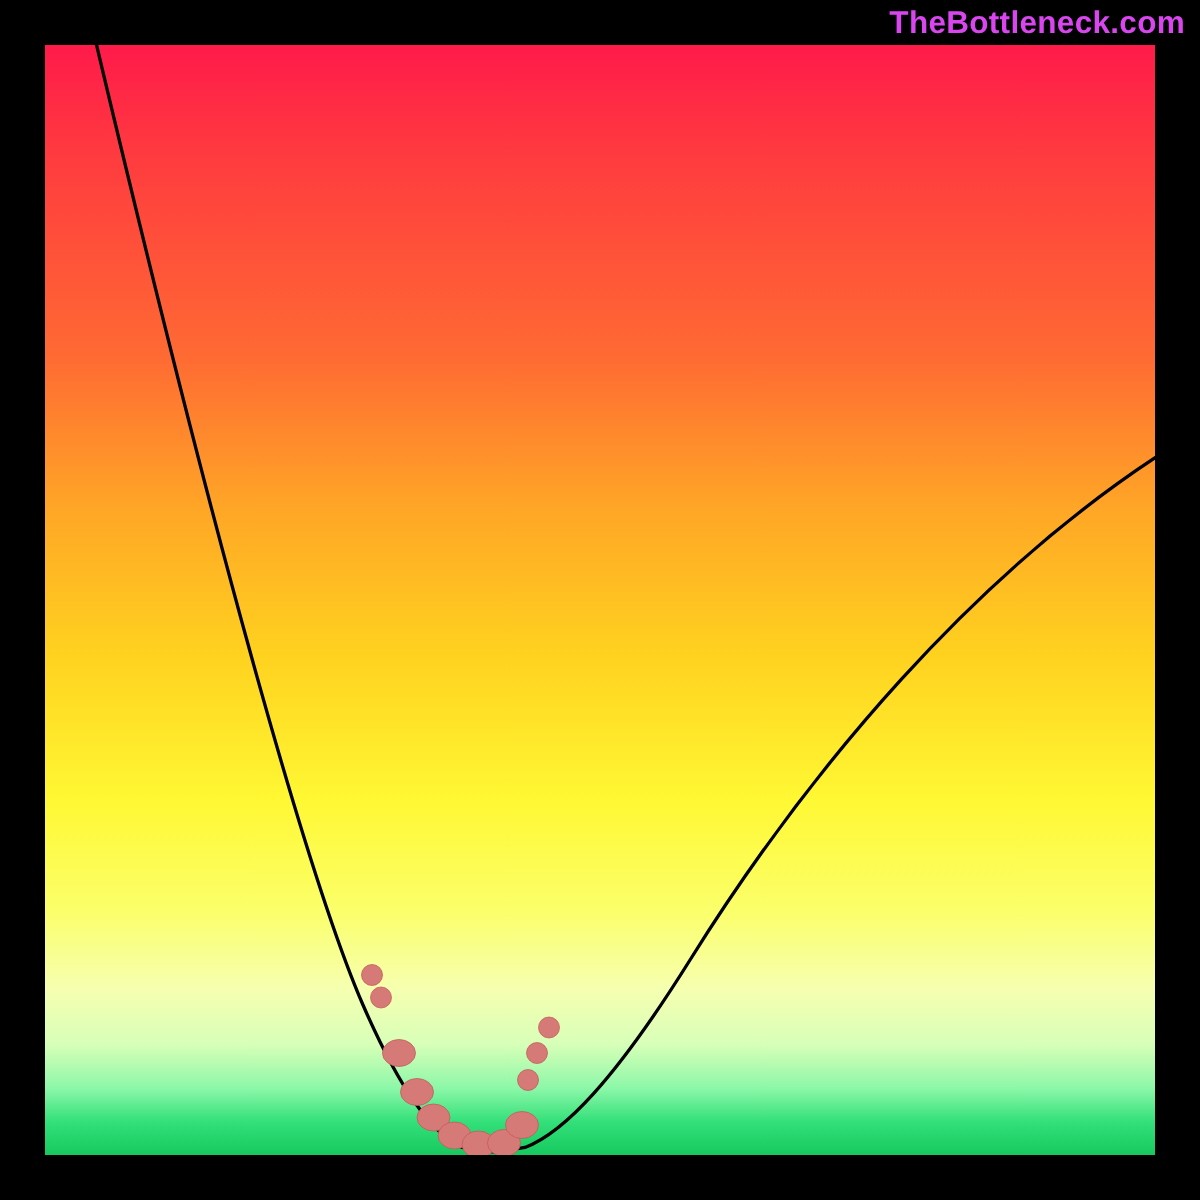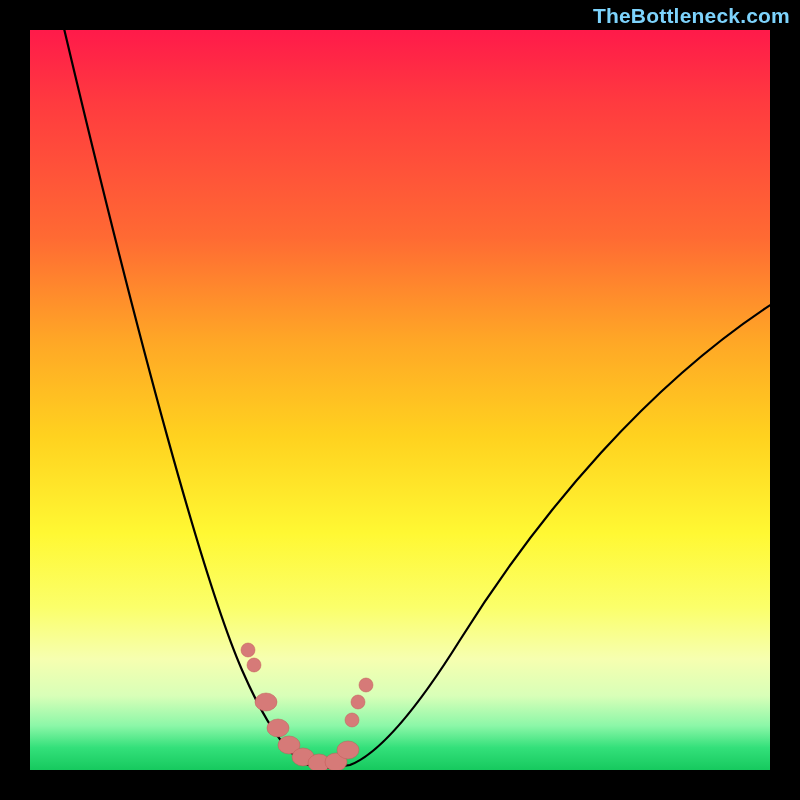--- a/index.html
+++ b/index.html
@@ -39,21 +39,21 @@
       #16c95e 100%
     );
   }
   .watermark {
     position: absolute;
     top: 4px;
     right: 10px;
     font-family: Arial, Helvetica, sans-serif;
     font-size: 21px;
     font-weight: 600;
-    color: #7dd3fc;
+    color: #d946ef;
     letter-spacing: 0.2px;
     user-select: none;
   }
   svg.curves {
     position: absolute;
     left: 30px;
     top: 30px;
     width: 740px;
     height: 740px;
   }

